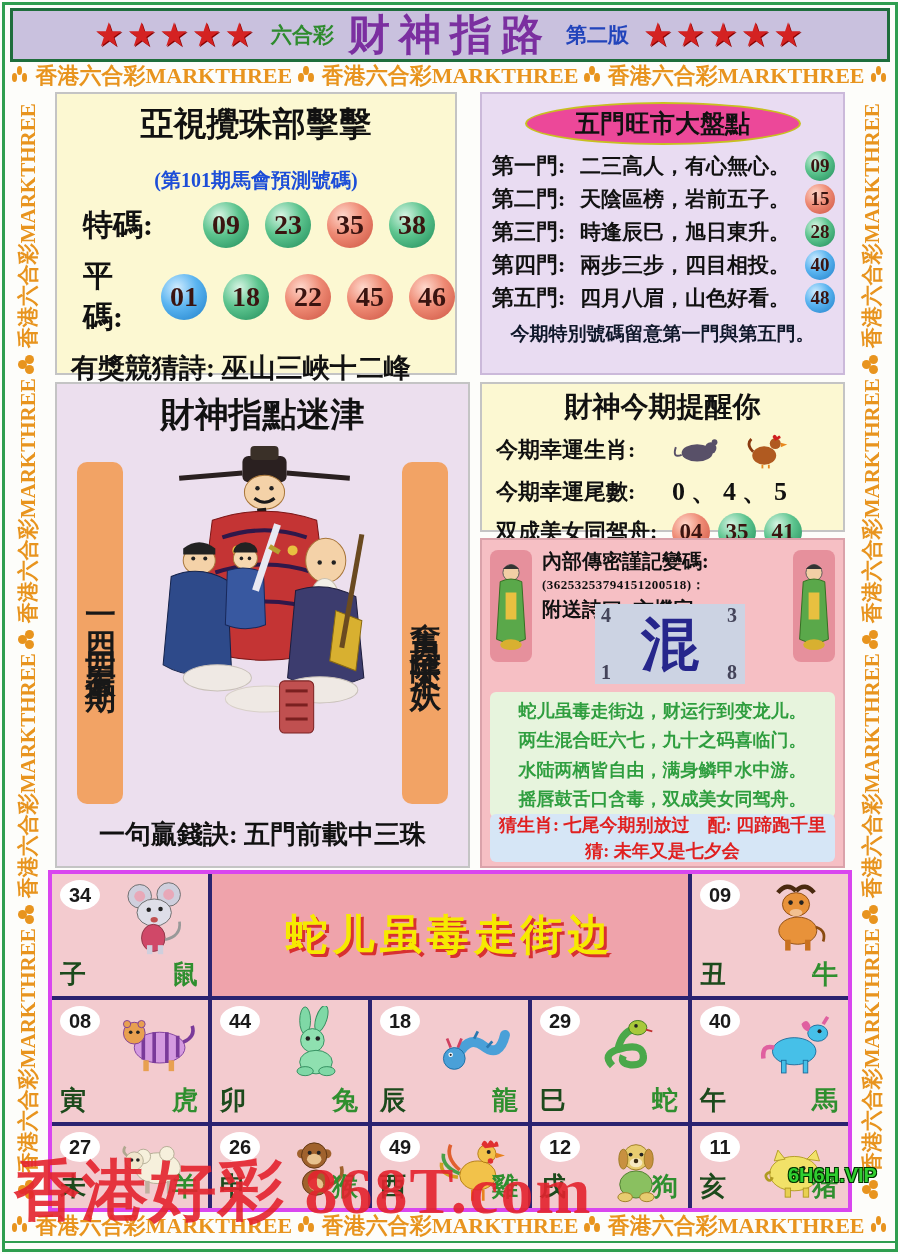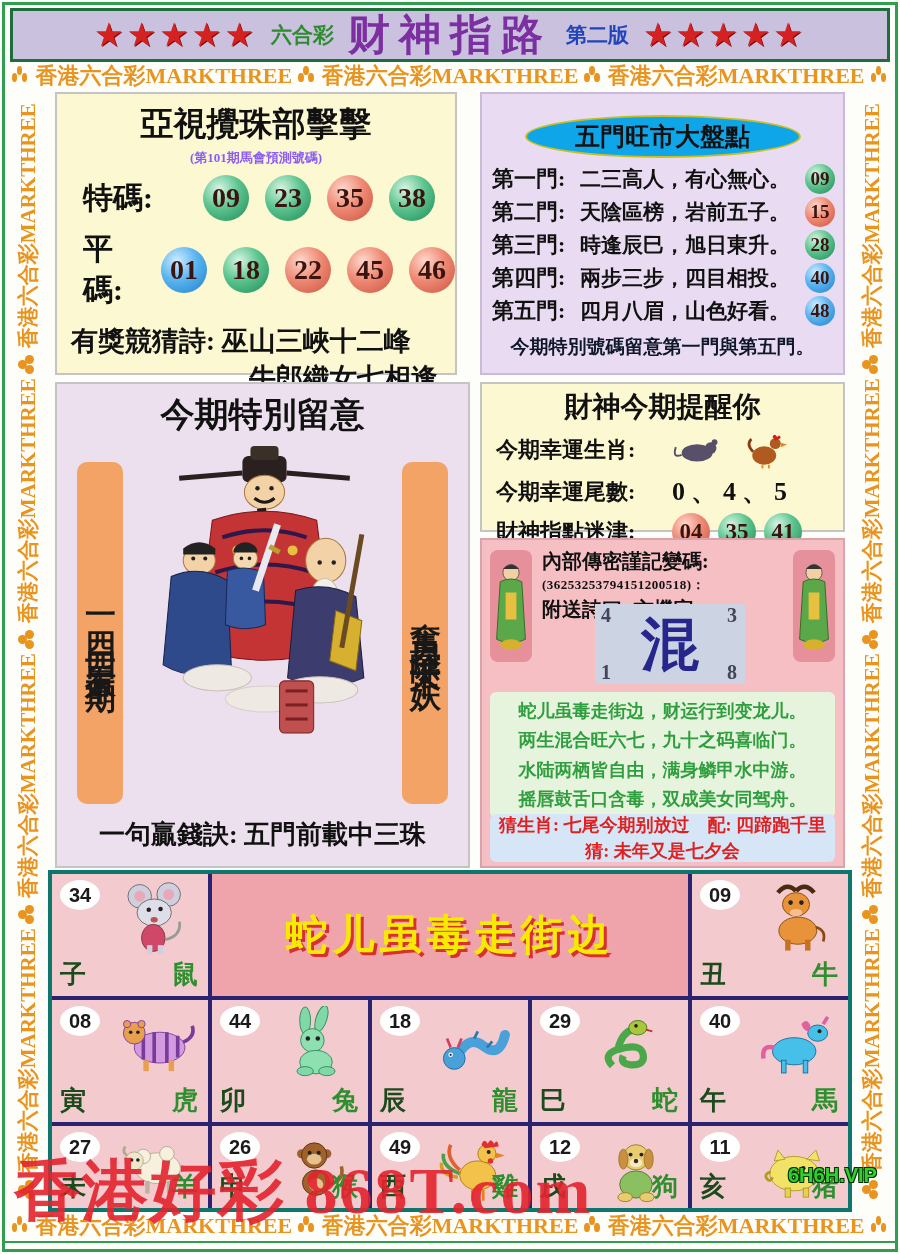--- a/index.html
+++ b/index.html
@@ -32,37 +32,37 @@
   .side-inner{position:absolute;top:50%;left:50%;width:1100px;transform:translate(-50%,-50%) rotate(-90deg);
               display:flex;align-items:center;justify-content:space-around;color:#e8941e;
               font-weight:bold;font-size:21px;white-space:nowrap;}
 
   
   .box{position:absolute;box-sizing:border-box;border:2px solid #c4c4c4;}
 
   
   .box-a{left:55px;top:92px;width:402px;height:283px;background:#fcf8d2;}
   .box-a .t1{font-size:33px;font-weight:bold;text-align:center;margin-top:8px;color:#111;}
-  .box-a .t2{font-size:13px;font-weight:bold;text-align:center;margin-top:2px;color:#8b5cf6;}
+  .box-a .t2{font-size:20px;font-weight:bold;text-align:center;margin-top:20px;color:#1d4ed8;}
   .ballrow{display:flex;align-items:center;gap:16px;margin:8px 0 0 26px;}
   .ballrow .lbl{font-size:30px;font-weight:bold;color:#111;width:104px;}
   .ball{display:inline-flex;align-items:center;justify-content:center;border-radius:50%;
         font-weight:bold;color:#3a1410;font-family:"Liberation Serif",serif;flex:0 0 auto;}
   .ball[data-color="green"]{background:radial-gradient(circle at 35% 30%,#d8f5e4 0%,#5cc48e 45%,#1e8a58 100%);}
   .ball[data-color="red"]{background:radial-gradient(circle at 35% 30%,#ffd8cc 0%,#ee8a74 45%,#cc5240 100%);}
   .ball[data-color="blue"]{background:radial-gradient(circle at 35% 30%,#d0ecff 0%,#5ab4f0 45%,#1e7ec8 100%);}
   .ball-lg{width:46px;height:46px;font-size:28px;}
   .ball-md{width:38px;height:38px;font-size:23px;}
   .ball-sm{width:30px;height:30px;font-size:19px;}
   .poem{margin:12px 0 0 14px;font-size:27px;font-weight:bold;color:#111;line-height:37px;}
   .poem .l2{margin-left:178px;}
 
   
   .box-b{left:480px;top:92px;width:365px;height:283px;background:#e9dcf2;border-color:#cbb9da;}
-  .ellipse-title{width:272px;margin:21px auto 6px auto;background:#0ea5e9;border:2px solid #c8c020;
+  .ellipse-title{width:272px;margin:8px auto 6px auto;background:#ec4899;border:2px solid #c8c020;
                  border-radius:50%;text-align:center;font-size:25px;font-weight:bold;color:#111;
                  padding:3px 0;}
   .door-row{display:flex;align-items:center;margin:3px 8px 0 10px;font-weight:bold;color:#111;}
   .door-row .door{font-size:22px;width:88px;flex:0 0 auto;}
   .door-row .dtext{font-size:21px;flex:1;}
   .door-note{font-size:19px;font-weight:bold;text-align:center;margin-top:8px;color:#0f172a;}
 
   
   .box-c{left:55px;top:382px;width:415px;height:486px;background:#ecdfee;}
   .box-c .t1{font-size:34px;font-weight:bold;text-align:center;margin-top:8px;color:#111;}
@@ -102,21 +102,21 @@
   .green-poem{position:absolute;left:8px;right:8px;top:152px;height:118px;background:#e7f4dd;
               border-radius:6px;display:flex;flex-direction:column;justify-content:space-around;
               padding:4px 0;}
   .green-poem p{margin:0;text-align:center;font-size:18px;font-weight:bold;color:#2f9e3f;}
   .red-note{position:absolute;left:8px;right:8px;top:274px;height:48px;background:#d6e6f6;
             border-radius:6px;color:#e02020;font-weight:bold;font-size:18px;text-align:center;
             display:flex;flex-direction:column;justify-content:center;gap:2px;}
 
   
   .grid{position:absolute;left:48px;top:870px;width:804px;height:342px;box-sizing:border-box;
-        border:4px solid #0f766e;background:#2b2370;display:grid;
+        border:4px solid #d946ef;background:#2b2370;display:grid;
         grid-template-columns:repeat(5,1fr);grid-template-rows:122px 122px 1fr;gap:4px;}
   .cell{position:relative;background:#f3cbcf;overflow:hidden;}
   .banner{grid-column:2/5;background:#efa3ab;display:flex;align-items:center;justify-content:center;}
   .banner span{font-size:42px;font-weight:bold;color:#f6ea00;letter-spacing:5px;
                text-shadow:3px 3px 0 #d83030;font-family:"Liberation Serif",serif;}
   .cell .num{position:absolute;left:8px;top:6px;width:40px;height:30px;background:#fff;
              border-radius:50%;text-align:center;line-height:30px;font-size:20px;font-weight:bold;color:#1a1a1a;}
   .cell .animal{position:absolute;right:4px;top:6px;width:96px;height:76px;}
   .cell .branch{position:absolute;left:8px;bottom:4px;font-size:26px;font-weight:bold;color:#1c4a1c;
                 font-family:"Liberation Serif",serif;}
@@ -227,21 +227,21 @@
     </div>
     <div class="door-row">
       <span class="door">第五門:</span>
       <span class="dtext">四月八眉，山色好看。</span>
       <span class="ball ball-sm" data-color="blue">48</span>
     </div>
     <div class="door-note">今期特別號碼留意第一門與第五門。</div>
   </div>
 
   <div class="box box-c kai">
-    <div class="t1">今期特別留意</div>
+    <div class="t1">財神指點迷津</div>
     <div class="vstrip l">
       <span>一四二四看本期</span>
     </div>
     <div class="vstrip r">
       <span>奮力掃除天下妖</span>
     </div>
     <svg class="deities" viewBox="0 0 270 330" preserveAspectRatio="xMidYMid meet">
       <rect x="115" y="14" width="44" height="26" rx="6" fill="#2a2020"></rect>
       <rect x="123" y="4" width="28" height="14" rx="4" fill="#3a3028"></rect>
       <line x1="52" y1="36" x2="115" y2="31" stroke="#2a2020" stroke-width="5"></line>
@@ -304,21 +304,21 @@
         <path d="M10 22 Q2 14 8 8" stroke="#8a3a10" stroke-width="3" fill="none"></path>
         <line x1="20" y1="36" x2="20" y2="40" stroke="#e8881e" stroke-width="2"></line>
         <line x1="27" y1="36" x2="27" y2="40" stroke="#e8881e" stroke-width="2"></line>
       </svg>
     </div>
     <div class="rem-row">
       <span class="lbl">今期幸運尾數:</span>
       <span class="val">0、4、5</span>
     </div>
     <div class="rem-row">
-      <span class="lbl">財神指點迷津:</span>
+      <span class="lbl">双成美女同驾舟:</span>
       <span class="balls">
         <span class="ball ball-md" data-color="red">04</span>
         <span class="ball ball-md" data-color="green">35</span>
         <span class="ball ball-md" data-color="green">41</span>
       </span>
     </div>
   </div>
 
   <div class="box box-e kai">
     <div class="card l">

